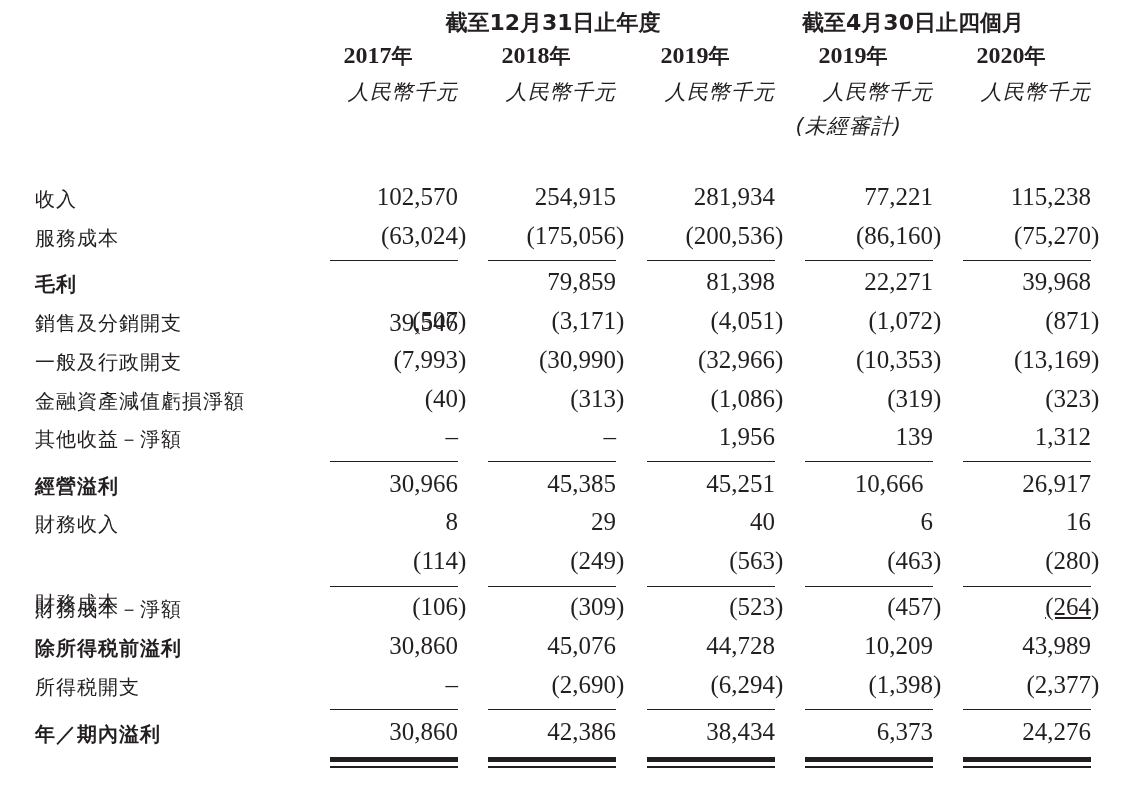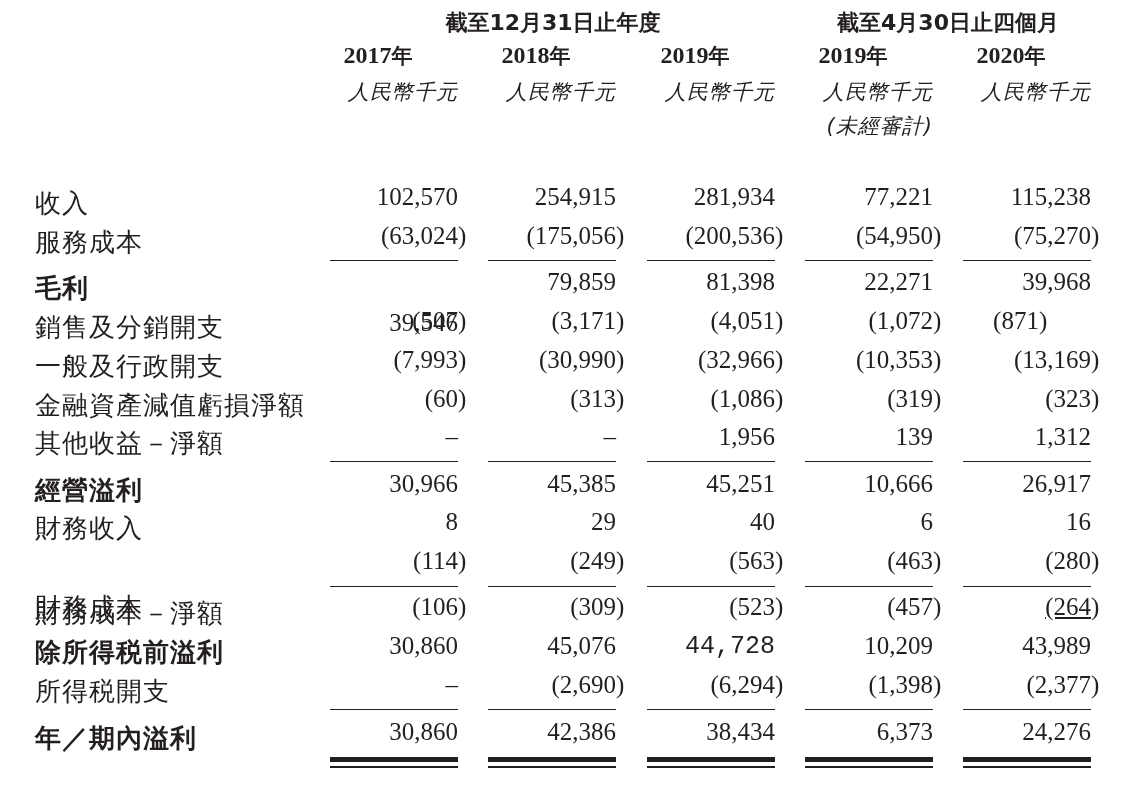--- a/index.html
+++ b/index.html
@@ -22,96 +22,96 @@
     font-family: "DejaVu Sans", sans-serif;
     font-style: italic; font-size: 21px; top: 78px; text-align: right; width: 160px;
     color: #231f20; letter-spacing: 1px;
   }
   .unaudited {
     font-family: "DejaVu Sans", sans-serif;
     font-style: italic; font-size: 21px; top: 112px; text-align: right; width: 160px;
     letter-spacing: 1px;
   }
   .row-label {
-    left: 35px; font-family: "DejaVu Sans", sans-serif; font-size: 26px;
+    left: 35px; font-family: "DejaVu Sans", sans-serif; font-size: 20px;
     letter-spacing: 1px;
   }
   .row-label.bold { font-weight: bold; }
   .cell {
     font-size: 25px; text-align: right; width: 150px;
   }
   .cell .paren-close { display: inline-block; width: 0; overflow: visible; }
   .rule { position: absolute; height: 0; border-top: 1.5px solid #231f20; }
   .dbl-thick { position: absolute; height: 5px; background: #231f20; }
   .dbl-thin { position: absolute; height: 2px; background: #231f20; }
 </style>
 </head>
 <body>
 
 <div id="doc">
     <div class="abs group-head" style="left: 330px; width: 446px;">截至12月31日止年度</div>
-    <div class="abs group-head" style="left: 805px; width: 286px; text-align: center;">截至4月30日止四個月</div>
+    <div class="abs group-head" style="left: 770px; width: 286px; text-align: center;">截至4月30日止四個月</div>
     <div class="abs year" style="left: 298px;"><span>2017</span><span class="cjk">年</span></div>
     <div class="abs unit" style="left: 298px;">人民幣千元</div>
     <div class="abs year" style="left: 456px;"><span>2018</span><span class="cjk">年</span></div>
     <div class="abs unit" style="left: 456px;">人民幣千元</div>
     <div class="abs year" style="left: 615px;"><span>2019</span><span class="cjk">年</span></div>
     <div class="abs unit" style="left: 615px;">人民幣千元</div>
     <div class="abs year" style="left: 773px;"><span>2019</span><span class="cjk">年</span></div>
     <div class="abs unit" style="left: 773px;">人民幣千元</div>
-    <div class="abs unaudited" style="left: 773px;">(未經審計)</div>
+    <div class="abs unaudited" style="left: 742px;">(未經審計)</div>
     <div class="abs year" style="left: 931px;"><span>2020</span><span class="cjk">年</span></div>
     <div class="abs unit" style="left: 931px;">人民幣千元</div>
     <div class="abs row-label" style="top: 186px;">收入</div>
     <div class="abs cell" style="top: 183px; left: 308px;"><span>102,570</span></div>
     <div class="abs cell" style="top: 183px; left: 466px;"><span>254,915</span></div>
     <div class="abs cell" style="top: 183px; left: 625px;"><span>281,934</span></div>
     <div class="abs cell" style="top: 183px; left: 783px;"><span>77,221</span></div>
     <div class="abs cell" style="top: 183px; left: 941px;"><span>115,238</span></div>
     <div class="abs row-label" style="top: 225px;">服務成本</div>
     <div class="abs cell" style="top: 222px; left: 308px;"><span>(63,024</span><span class="paren-close">)</span></div>
     <div class="abs cell" style="top: 222px; left: 466px;"><span>(175,056</span><span class="paren-close">)</span></div>
     <div class="abs cell" style="top: 222px; left: 625px;"><span>(200,536</span><span class="paren-close">)</span></div>
-    <div class="abs cell" style="top: 222px; left: 783px;"><span>(54,950</span><span class="paren-close">)</span></div>
+    <div class="abs cell" style="top: 222px; left: 783px;"><span>(86,160</span><span class="paren-close">)</span></div>
     <div class="abs cell" style="top: 222px; left: 941px;"><span>(75,270</span><span class="paren-close">)</span></div>
     <div class="abs row-label bold" style="top: 271px;">毛利</div>
     <div class="abs cell" style="top: 268px; left: 308px; margin-top: 41px;"><span>39,546</span></div>
     <div class="abs cell" style="top: 268px; left: 466px;"><span>79,859</span></div>
     <div class="abs cell" style="top: 268px; left: 625px;"><span>81,398</span></div>
     <div class="abs cell" style="top: 268px; left: 783px;"><span>22,271</span></div>
     <div class="abs cell" style="top: 268px; left: 941px;"><span>39,968</span></div>
     <div class="abs row-label" style="top: 310px;">銷售及分銷開支</div>
     <div class="abs cell" style="top: 307px; left: 308px;"><span>(507</span><span class="paren-close">)</span></div>
     <div class="abs cell" style="top: 307px; left: 466px;"><span>(3,171</span><span class="paren-close">)</span></div>
     <div class="abs cell" style="top: 307px; left: 625px;"><span>(4,051</span><span class="paren-close">)</span></div>
     <div class="abs cell" style="top: 307px; left: 783px;"><span>(1,072</span><span class="paren-close">)</span></div>
-    <div class="abs cell" style="top: 307px; left: 941px; text-align: center;"><span>(871</span><span class="paren-close">)</span></div>
+    <div class="abs cell" style="top: 307px; left: 941px;"><span>(871</span><span class="paren-close">)</span></div>
     <div class="abs row-label" style="top: 349px;">一般及行政開支</div>
     <div class="abs cell" style="top: 346px; left: 308px;"><span>(7,993</span><span class="paren-close">)</span></div>
     <div class="abs cell" style="top: 346px; left: 466px;"><span>(30,990</span><span class="paren-close">)</span></div>
     <div class="abs cell" style="top: 346px; left: 625px;"><span>(32,966</span><span class="paren-close">)</span></div>
     <div class="abs cell" style="top: 346px; left: 783px;"><span>(10,353</span><span class="paren-close">)</span></div>
     <div class="abs cell" style="top: 346px; left: 941px;"><span>(13,169</span><span class="paren-close">)</span></div>
     <div class="abs row-label" style="top: 388px;">金融資產減值虧損淨額</div>
-    <div class="abs cell" style="top: 385px; left: 308px;"><span>(60</span><span class="paren-close">)</span></div>
+    <div class="abs cell" style="top: 385px; left: 308px;"><span>(40</span><span class="paren-close">)</span></div>
     <div class="abs cell" style="top: 385px; left: 466px;"><span>(313</span><span class="paren-close">)</span></div>
     <div class="abs cell" style="top: 385px; left: 625px;"><span>(1,086</span><span class="paren-close">)</span></div>
     <div class="abs cell" style="top: 385px; left: 783px;"><span>(319</span><span class="paren-close">)</span></div>
     <div class="abs cell" style="top: 385px; left: 941px;"><span>(323</span><span class="paren-close">)</span></div>
     <div class="abs row-label" style="top: 426px;">其他收益－淨額</div>
     <div class="abs cell" style="top: 423px; left: 308px;"><span>–</span></div>
     <div class="abs cell" style="top: 423px; left: 466px;"><span>–</span></div>
     <div class="abs cell" style="top: 423px; left: 625px;"><span>1,956</span></div>
     <div class="abs cell" style="top: 423px; left: 783px;"><span>139</span></div>
     <div class="abs cell" style="top: 423px; left: 941px;"><span>1,312</span></div>
     <div class="abs row-label bold" style="top: 473px;">經營溢利</div>
     <div class="abs cell" style="top: 470px; left: 308px;"><span>30,966</span></div>
     <div class="abs cell" style="top: 470px; left: 466px;"><span>45,385</span></div>
     <div class="abs cell" style="top: 470px; left: 625px;"><span>45,251</span></div>
-    <div class="abs cell" style="top: 470px; left: 783px;"><span>10,666</span></div>
+    <div class="abs cell" style="top: 470px; left: 814px; text-align: center;"><span>10,666</span></div>
     <div class="abs cell" style="top: 470px; left: 941px;"><span>26,917</span></div>
     <div class="abs row-label" style="top: 511px;">財務收入</div>
     <div class="abs cell" style="top: 508px; left: 308px;"><span>8</span></div>
     <div class="abs cell" style="top: 508px; left: 466px;"><span>29</span></div>
     <div class="abs cell" style="top: 508px; left: 625px;"><span>40</span></div>
     <div class="abs cell" style="top: 508px; left: 783px;"><span>6</span></div>
     <div class="abs cell" style="top: 508px; left: 941px;"><span>16</span></div>
     <div class="abs row-label" style="top: 550px; margin-top: 40px;">財務成本</div>
     <div class="abs cell" style="top: 547px; left: 308px;"><span>(114</span><span class="paren-close">)</span></div>
     <div class="abs cell" style="top: 547px; left: 466px;"><span>(249</span><span class="paren-close">)</span></div>
@@ -120,21 +120,21 @@
     <div class="abs cell" style="top: 547px; left: 941px;"><span>(280</span><span class="paren-close">)</span></div>
     <div class="abs row-label" style="top: 596px;">財務成本－淨額</div>
     <div class="abs cell" style="top: 593px; left: 308px;"><span>(106</span><span class="paren-close">)</span></div>
     <div class="abs cell" style="top: 593px; left: 466px;"><span>(309</span><span class="paren-close">)</span></div>
     <div class="abs cell" style="top: 593px; left: 625px;"><span>(523</span><span class="paren-close">)</span></div>
     <div class="abs cell" style="top: 593px; left: 783px;"><span>(457</span><span class="paren-close">)</span></div>
     <div class="abs cell" style="top: 593px; left: 941px; text-decoration: underline;"><span>(264</span><span class="paren-close">)</span></div>
     <div class="abs row-label bold" style="top: 635px;">除所得税前溢利</div>
     <div class="abs cell" style="top: 632px; left: 308px;"><span>30,860</span></div>
     <div class="abs cell" style="top: 632px; left: 466px;"><span>45,076</span></div>
-    <div class="abs cell" style="top: 632px; left: 625px; font-family: Liberation Mono, monospace;"><span>44,728</span></div>
+    <div class="abs cell" style="top: 632px; left: 625px;"><span>44,728</span></div>
     <div class="abs cell" style="top: 632px; left: 783px;"><span>10,209</span></div>
     <div class="abs cell" style="top: 632px; left: 941px;"><span>43,989</span></div>
     <div class="abs row-label" style="top: 674px;">所得税開支</div>
     <div class="abs cell" style="top: 671px; left: 308px;"><span>–</span></div>
     <div class="abs cell" style="top: 671px; left: 466px;"><span>(2,690</span><span class="paren-close">)</span></div>
     <div class="abs cell" style="top: 671px; left: 625px;"><span>(6,294</span><span class="paren-close">)</span></div>
     <div class="abs cell" style="top: 671px; left: 783px;"><span>(1,398</span><span class="paren-close">)</span></div>
     <div class="abs cell" style="top: 671px; left: 941px;"><span>(2,377</span><span class="paren-close">)</span></div>
     <div class="abs row-label bold" style="top: 721px;">年／期內溢利</div>
     <div class="abs cell" style="top: 718px; left: 308px;"><span>30,860</span></div>

